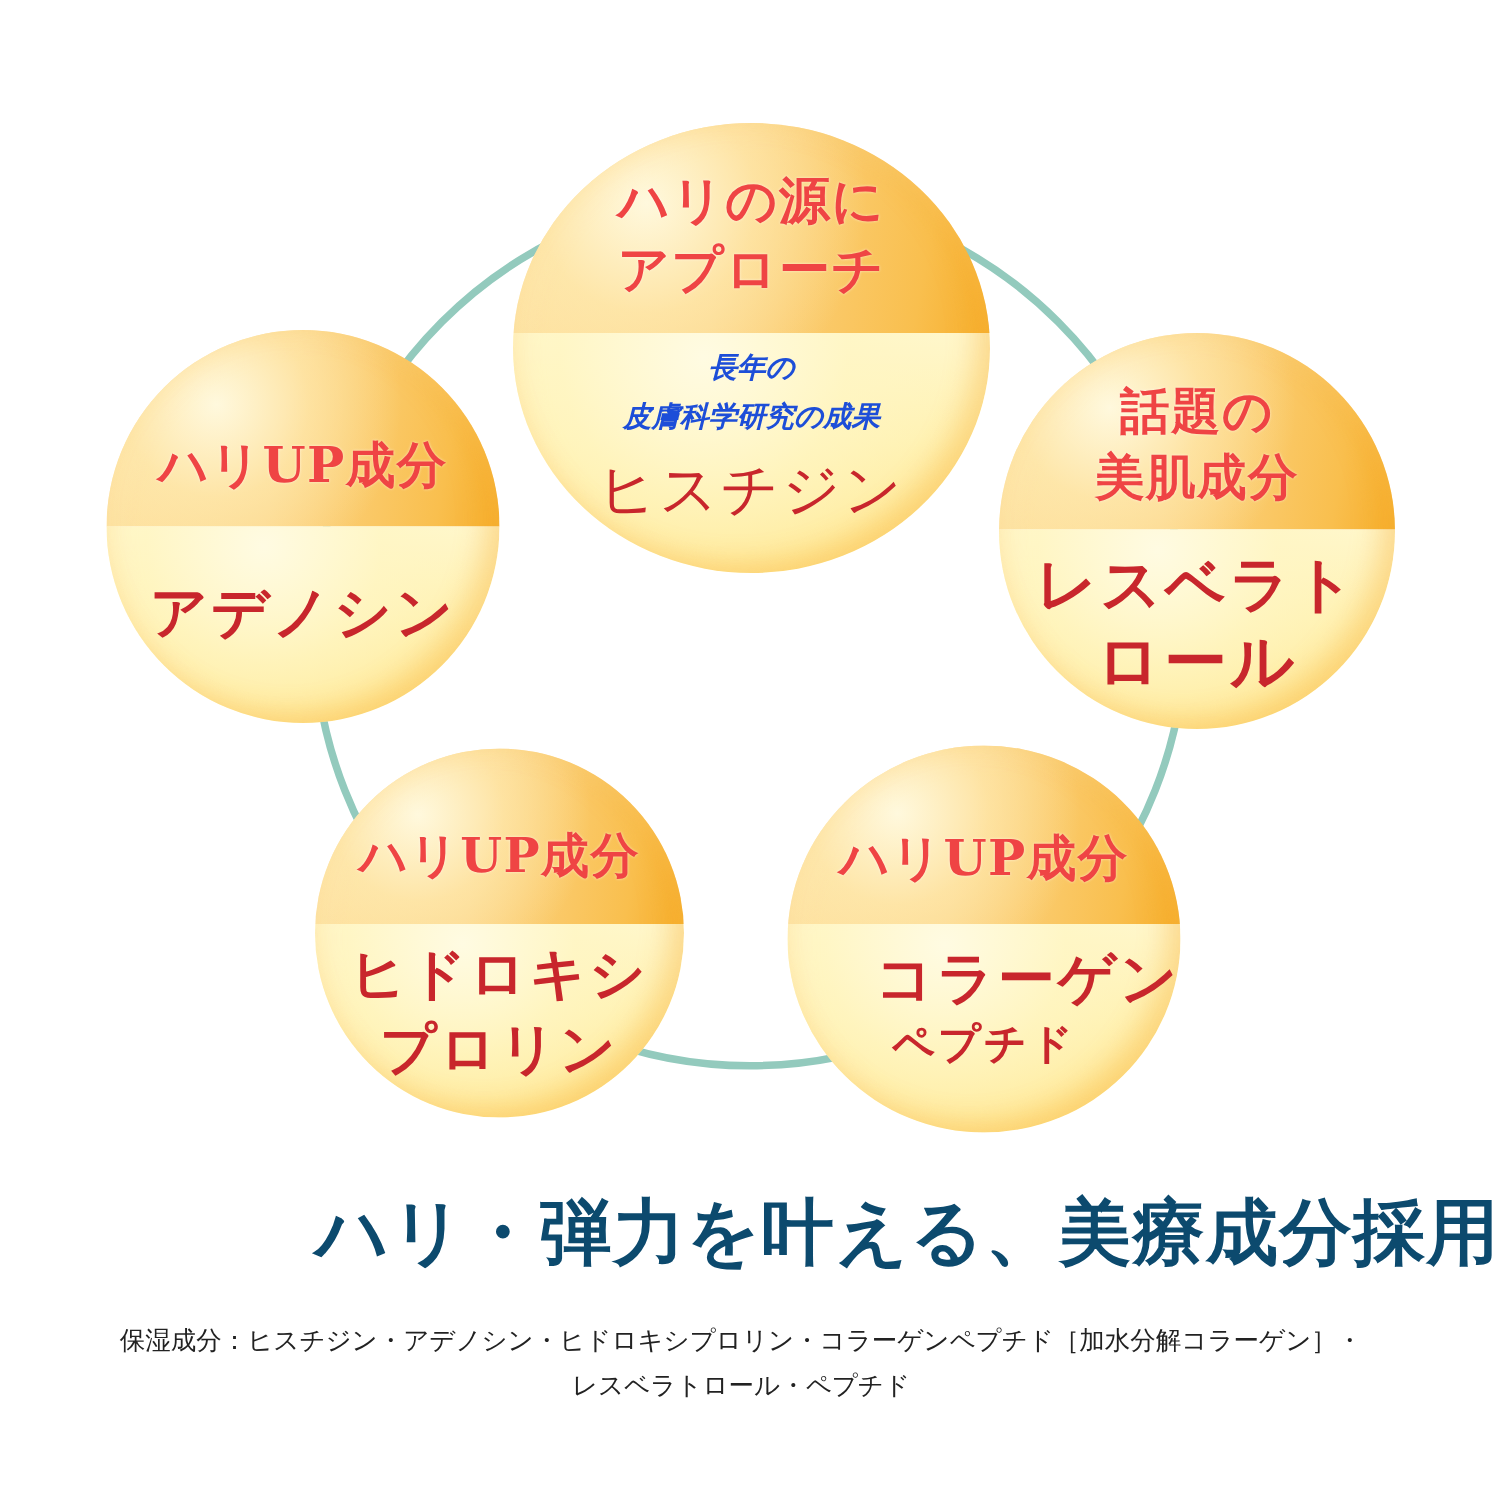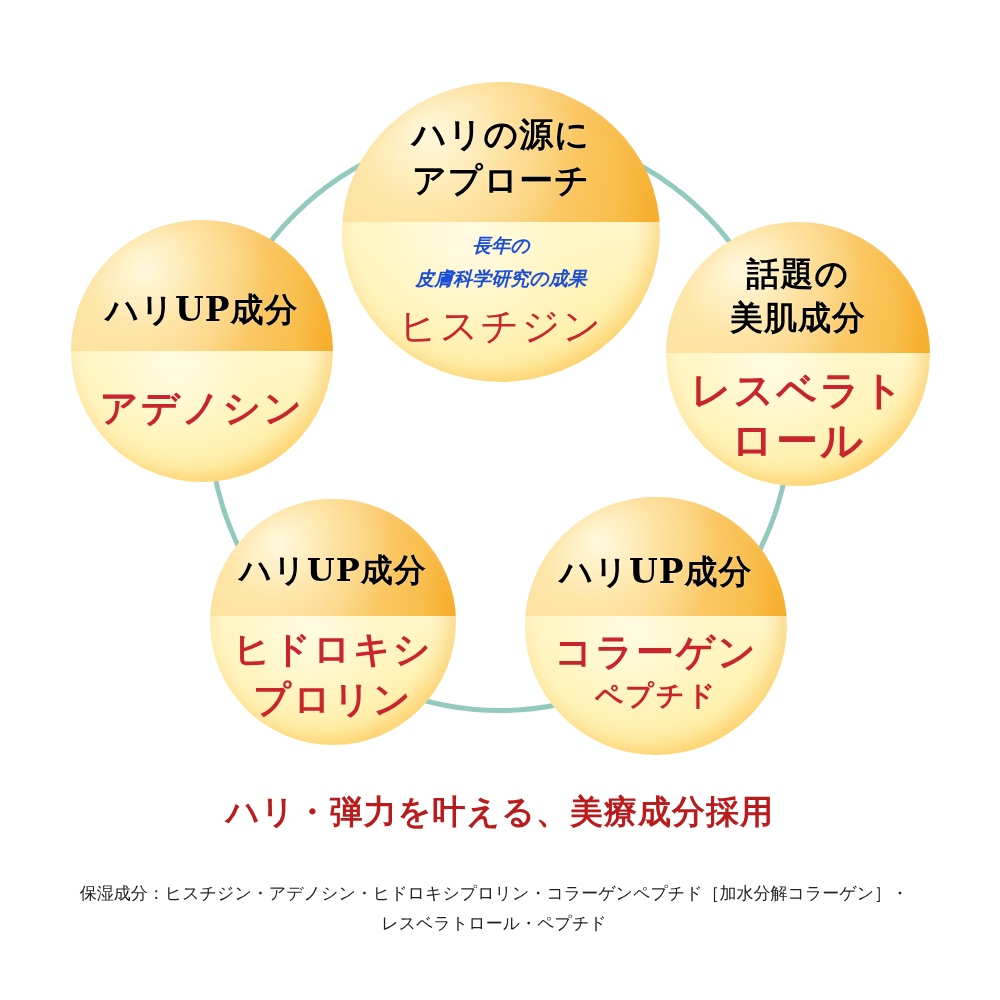--- a/index.html
+++ b/index.html
@@ -52,46 +52,46 @@
       pointer-events: none;
     }
     .label {
       position: absolute;
       left: 0; right: 0;
       text-align: center;
       white-space: nowrap;
       line-height: 1.2;
     }
     .dark {
-      color: #000000;
+      color: #ef4444;
       font-weight: bold;
       text-shadow: 0 0 2px rgba(255,255,255,0.6);
       letter-spacing: 1px;
     }
     .red {
       color: #c8262c;
       font-weight: bold;
       letter-spacing: 2px;
     }
     .green {
       color: #1d4ed8;
       font-family: "DejaVu Sans", "Liberation Sans", sans-serif;
       font-weight: bold;
       font-style: italic;
       letter-spacing: 0px;
     }
     .headline {
       position: absolute;
       left: 0; right: 0;
       top: 790px;
-      text-align: center;
+      text-align: right;
       font-family: "DejaVu Sans", "Liberation Sans", sans-serif;
       font-weight: bold;
-      font-size: 33px;
-      color: #b91c1c;
+      font-size: 48px;
+      color: #0c4a6e;
       letter-spacing: 1px;
     }
     .note {
       position: absolute;
       left: 0; right: 12px;
       text-align: center;
       font-family: "DejaVu Sans", "Liberation Sans", sans-serif;
       font-size: 17px;
       color: #222222;
     }
@@ -126,21 +126,21 @@
   <div class="label dark" style="top:52px; font-size:32px;">ハリUP成分</div>
   <div class="label red" style="top:128px; font-size:37px;">ヒドロキシ</div>
   <div class="label red" style="top:178px; font-size:37px;">プロリン</div>
 </div>
 
 <div class="bubble" style="left:525px; top:497px; width:262px; height:258px;">
   <div class="top-half" style="height:119px;"></div>
   <div class="bottom-half" style="height:139px;"></div>
   <div class="rim"></div>
   <div class="label dark" style="top:55px; font-size:33px;">ハリUP成分</div>
-  <div class="label red" style="top:132px; font-size:38px;">コラーゲン</div>
+  <div class="label red" style="top:132px; font-size:38px;text-align:right;">コラーゲン</div>
   <div class="label red" style="top:182px; font-size:28px;">ペプチド</div>
 </div>
 
 <div class="bubble" style="left:342px; top:82px; width:318px; height:300px;">
   <div class="top-half" style="height:140px;"></div>
   <div class="bottom-half" style="height:160px;"></div>
   <div class="rim"></div>
   <div class="label dark" style="top:32px; font-size:34px;">ハリの源に</div>
   <div class="label dark" style="top:78px; font-size:34px;">アプローチ</div>
   <div class="label green" style="top:152px; font-size:19px;">長年の</div>

